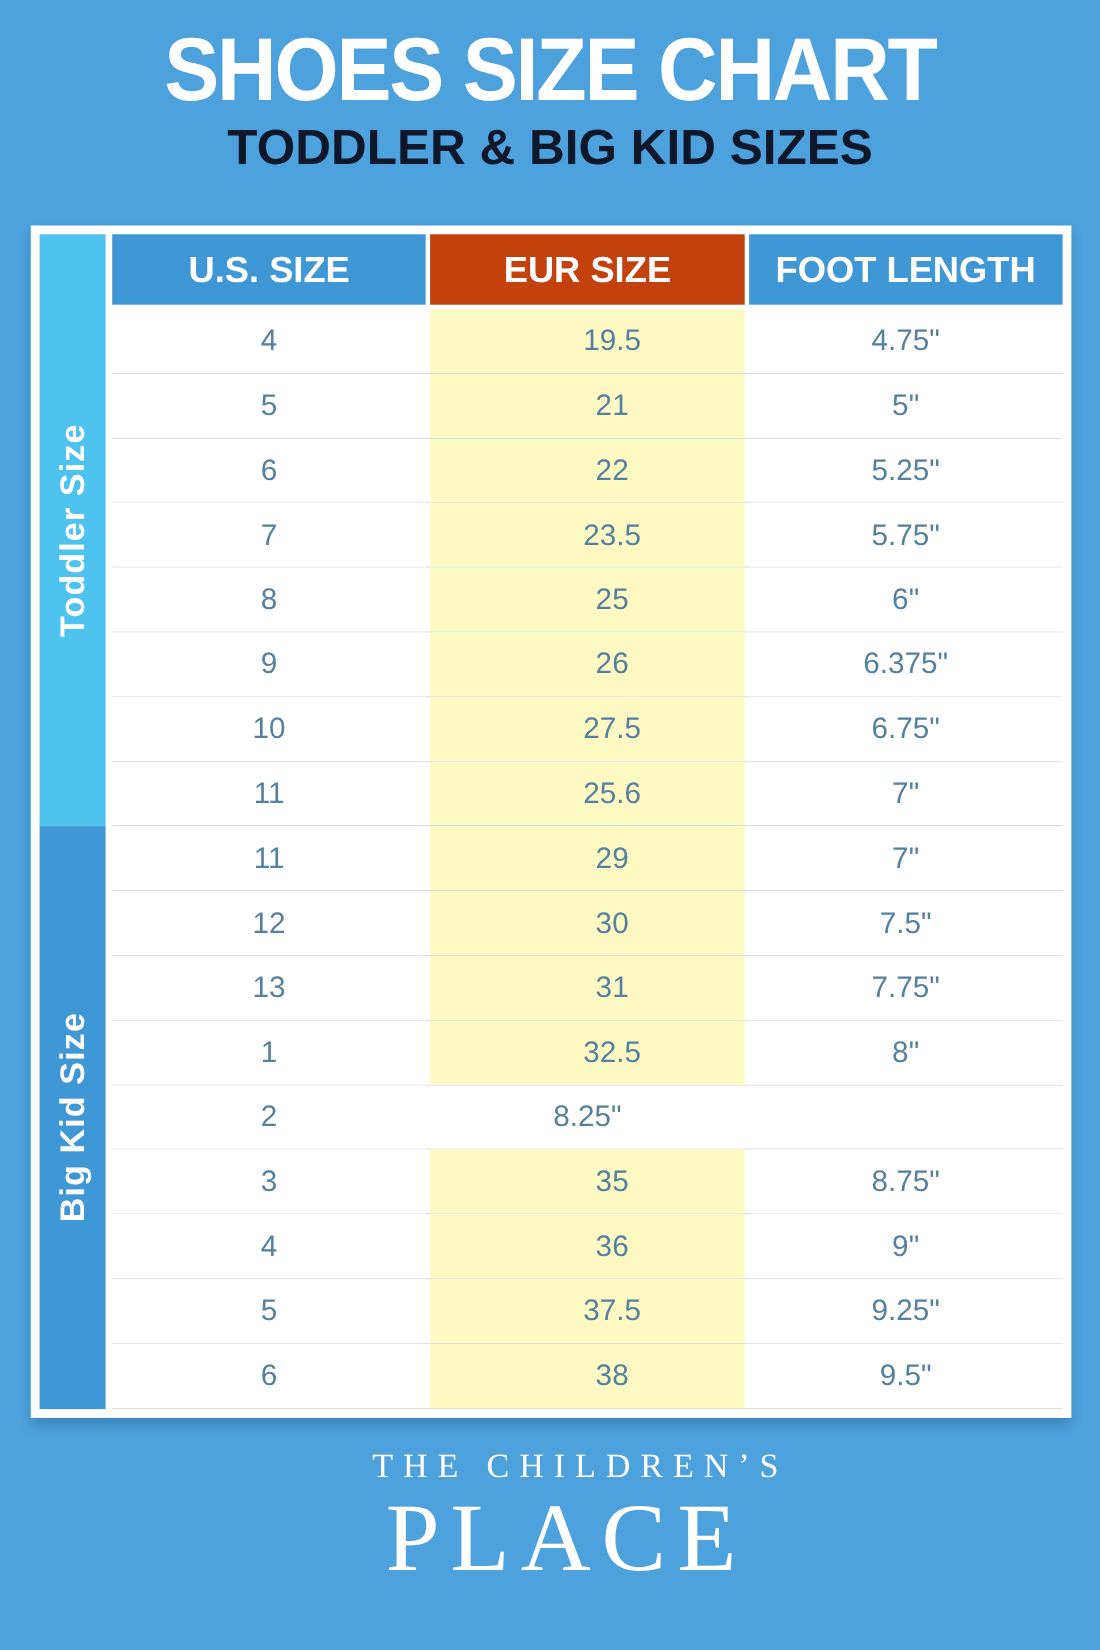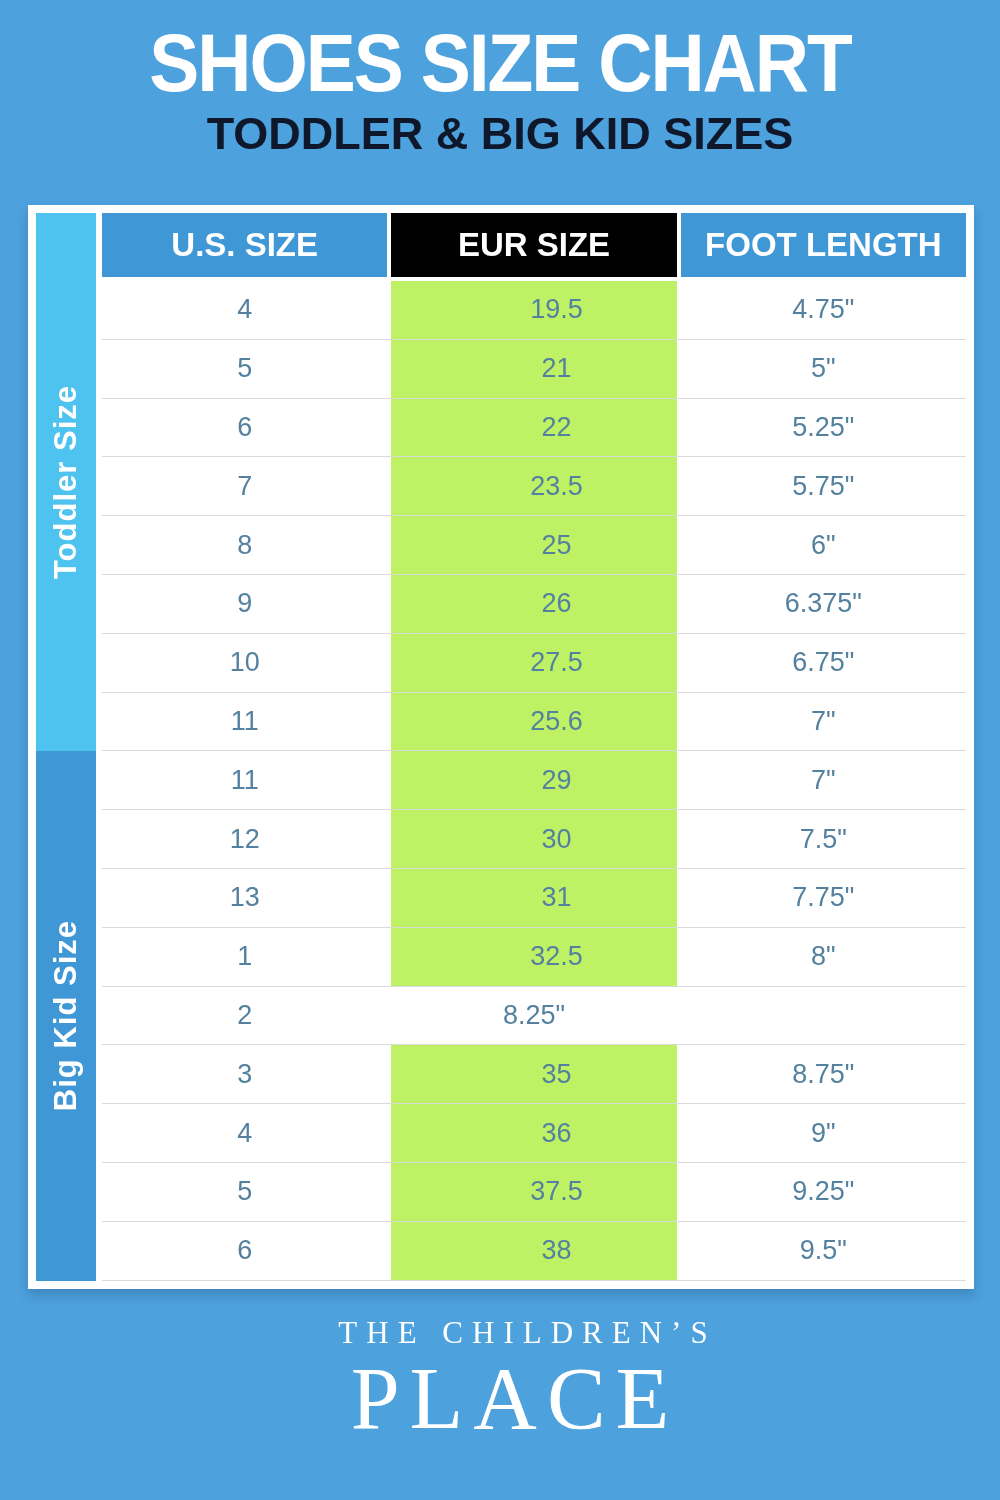--- a/index.html
+++ b/index.html
@@ -80,39 +80,39 @@
     display: flex;
     align-items: center;
     justify-content: center;
     background: #4097D6;
     color: #ffffff;
     font-weight: 700;
     font-size: 33px;
     letter-spacing: 0px;
     transform-origin: center;
   }
-  .th.eur { background: #000000; }
+  .th.eur { background: #c2410c; }
 
   .row {
     display: grid;
     grid-template-columns: 1fr 1fr 1fr;
     column-gap: 4px;
     height: 58.8px;
     border-bottom: 1px solid #d9dbdd;
   }
   .td {
     display: flex;
     align-items: center;
     justify-content: center;
     color: #54819F;
     font-size: 27px;
     font-weight: 400;
     background: #ffffff;
   }
-  .td.eur { background: #bef264; padding-left: 45px; }
+  .td.eur { background: #fef9c3; padding-left: 45px; }
 
   
   .brand {
     position: absolute;
     left: 0; top: 1315px;
     width: 1000px;
     text-align: center;
     color: #ffffff;
     font-family: "Liberation Serif", serif;
   }

